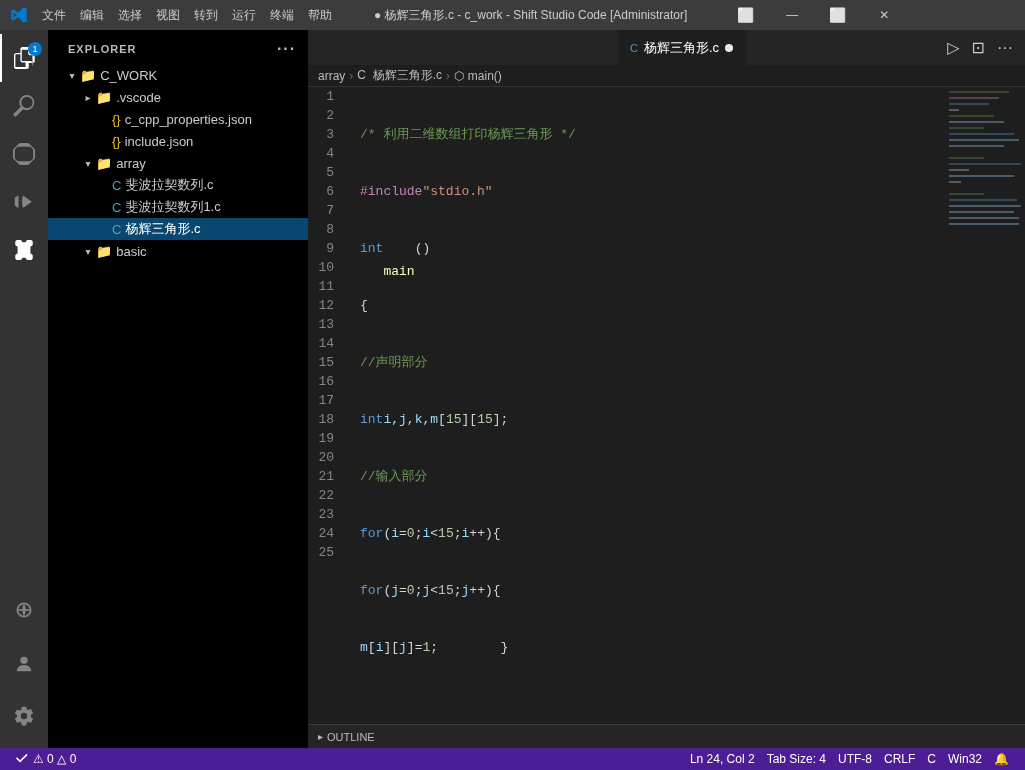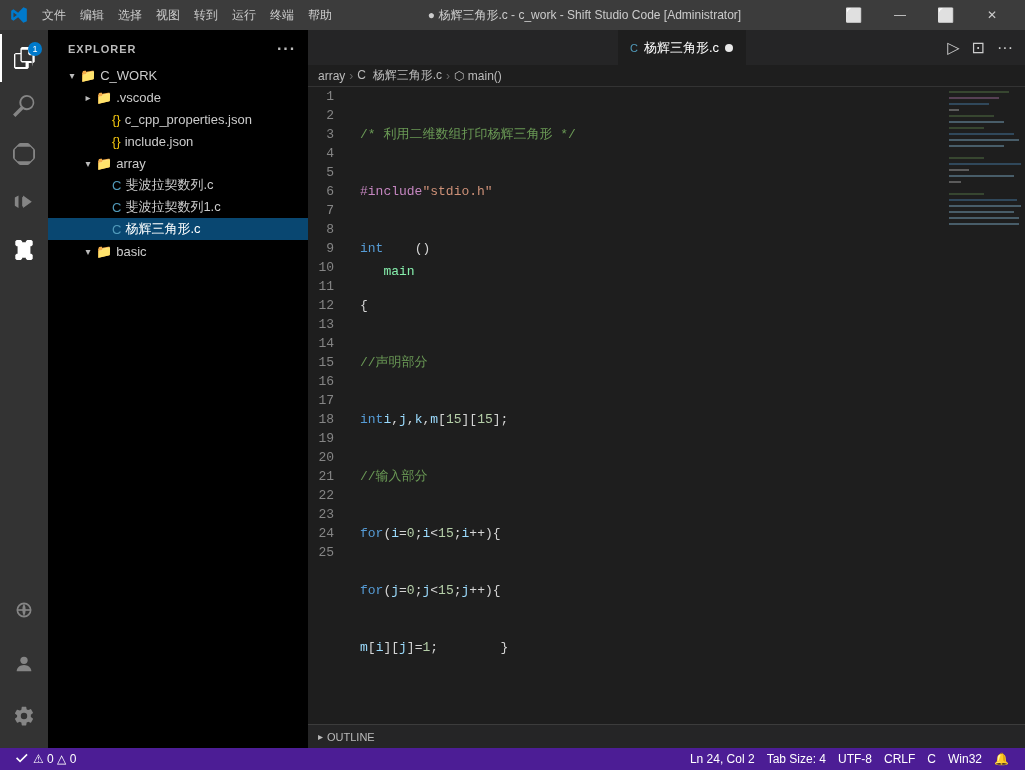--- a/index.html
+++ b/index.html
@@ -14,21 +14,21 @@
       display: flex;
       flex-direction: column;
     }
 
     
     #titlebar {
       height: 30px;
       background: #3c3c3c;
       display: flex;
       align-items: center;
-      justify-content: space-between;
+      justify-content: flex-start;
       padding: 0 10px;
       flex-shrink: 0;
       gap: 36px;
     }
     #titlebar .left {
       display: flex;
       align-items: center;
       gap: 8px;
     }
     #titlebar .title {
@@ -298,21 +298,21 @@
       color: #d4d4d4;
     }
     .code-line {
       height: 19px;
       display: flex;
       align-items: center;
     }
 
     
     .kw { color: #569cd6; }       
-    .fn { color: #86efac; margin-top: 45px; }       
+    .fn { color: #fef9c3; margin-top: 45px; }       
     .str { color: #ce9178; }      
     .num { color: #b5cea8; }      
     .cmt { color: #6a9955; }     
     .punc { color: #d4d4d4; }     
     .var { color: #9cdcfe; }      
     .op { color: #d4d4d4; }       
     .macro { color: #c586c0; }    
 
     
     #minimap {

